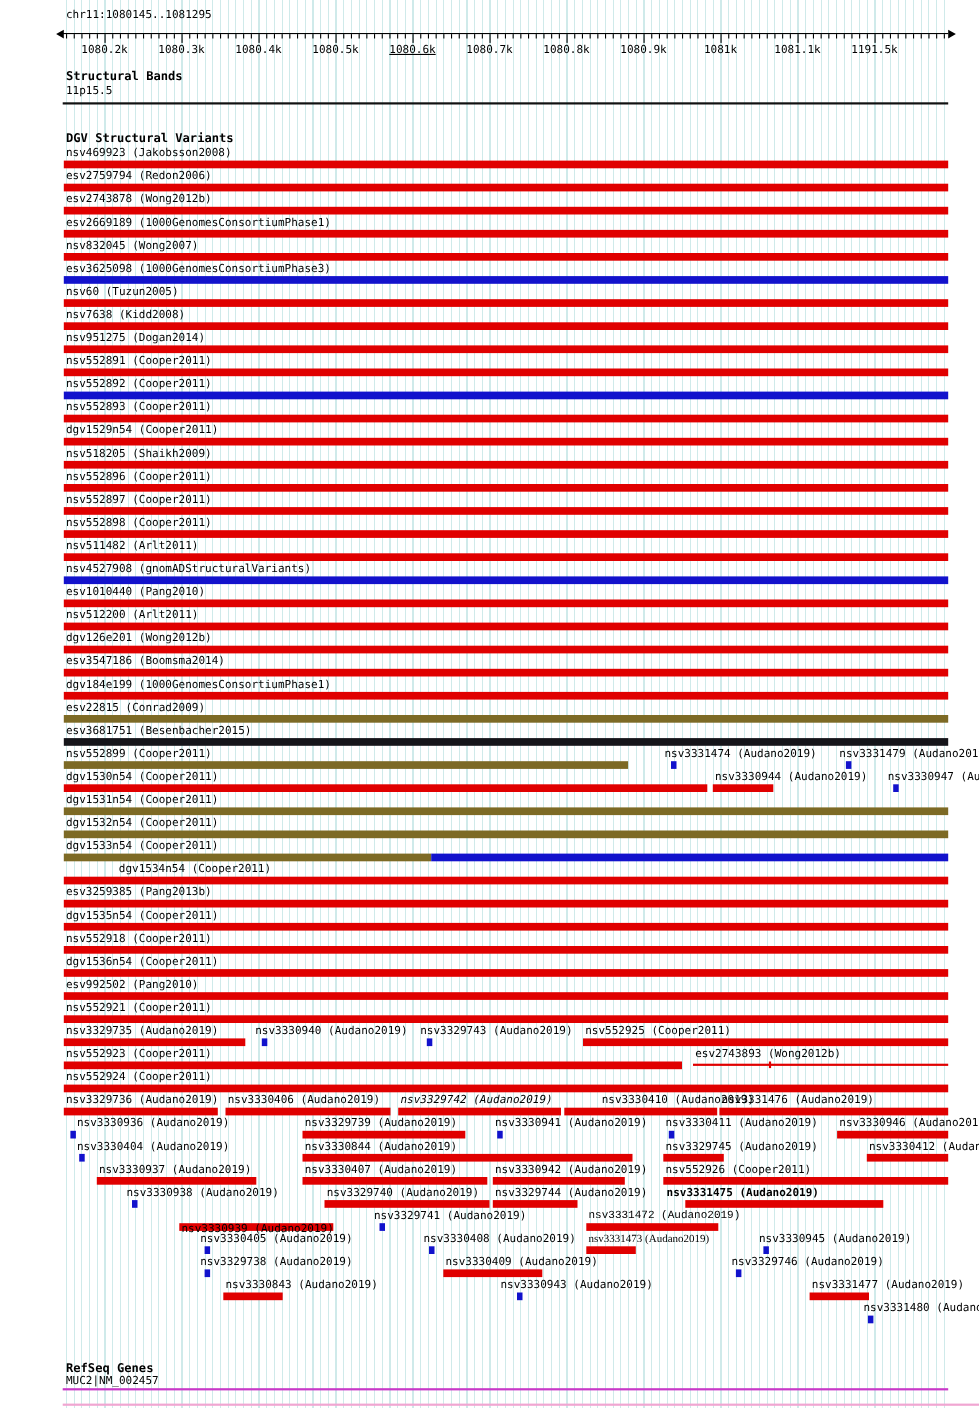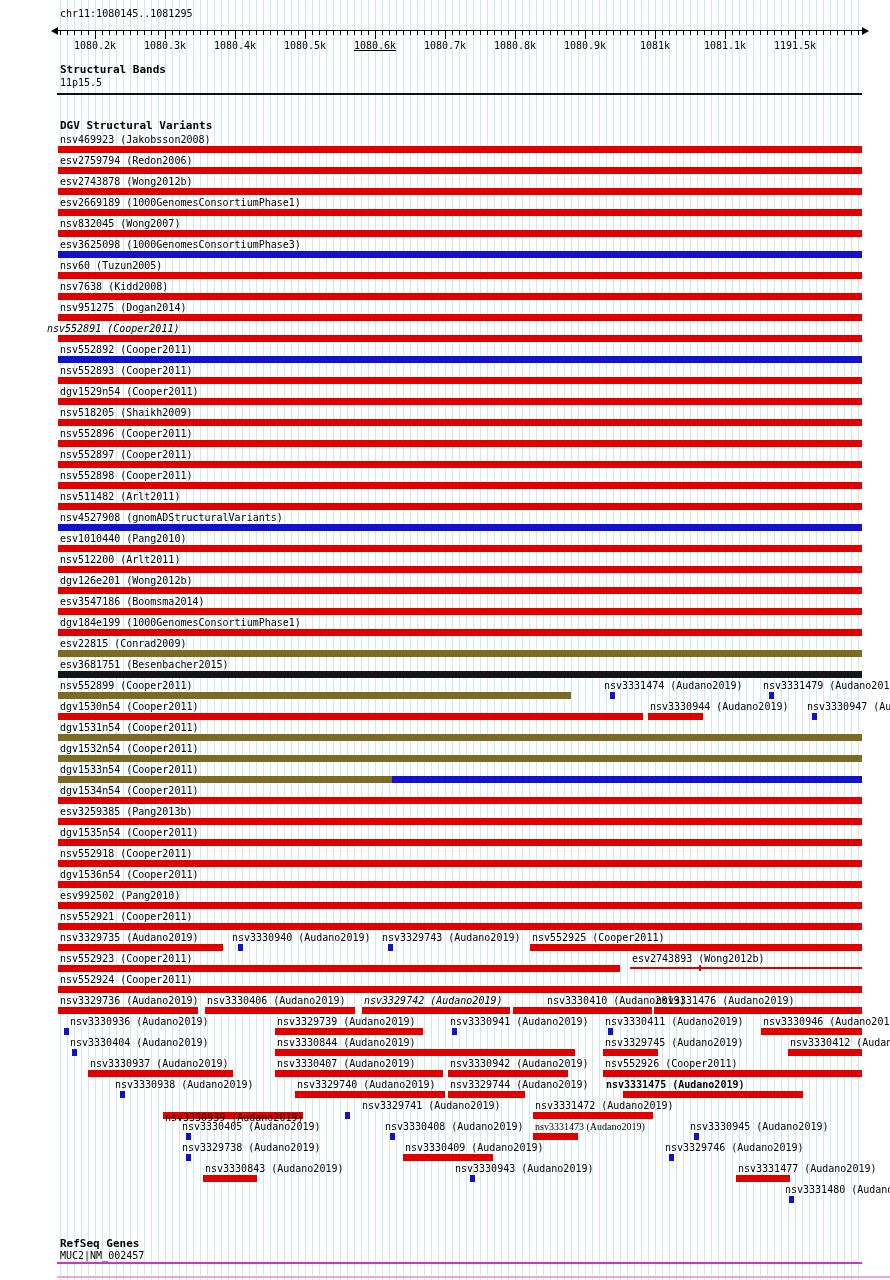--- a/index.html
+++ b/index.html
@@ -179,21 +179,21 @@
       <div class="vlabel" style="left: 60px; top: 218px;">nsv832045 (Wong2007)</div>
       <div class="bar" style="left: 58px; top: 230px; width: 804px; height: 7px; background: rgb(224, 0, 0);"></div>
       <div class="vlabel" style="left: 60px; top: 239px;">esv3625098 (1000GenomesConsortiumPhase3)</div>
       <div class="bar" style="left: 58px; top: 251px; width: 804px; height: 7px; background: rgb(18, 18, 204);"></div>
       <div class="vlabel" style="left: 60px; top: 260px;">nsv60 (Tuzun2005)</div>
       <div class="bar" style="left: 58px; top: 272px; width: 804px; height: 7px; background: rgb(224, 0, 0);"></div>
       <div class="vlabel" style="left: 60px; top: 281px;">nsv7638 (Kidd2008)</div>
       <div class="bar" style="left: 58px; top: 293px; width: 804px; height: 7px; background: rgb(224, 0, 0);"></div>
       <div class="vlabel" style="left: 60px; top: 302px;">nsv951275 (Dogan2014)</div>
       <div class="bar" style="left: 58px; top: 314px; width: 804px; height: 7px; background: rgb(224, 0, 0);"></div>
-      <div class="vlabel" style="left: 47px; top: 323px; font-style: italic;">nsv552891 (Cooper2011)</div>
+      <div class="vlabel" style="left: 60px; top: 323px;">nsv552891 (Cooper2011)</div>
       <div class="bar" style="left: 58px; top: 335px; width: 804px; height: 7px; background: rgb(224, 0, 0);"></div>
       <div class="vlabel" style="left: 60px; top: 344px;">nsv552892 (Cooper2011)</div>
       <div class="bar" style="left: 58px; top: 356px; width: 804px; height: 7px; background: rgb(18, 18, 204);"></div>
       <div class="vlabel" style="left: 60px; top: 365px;">nsv552893 (Cooper2011)</div>
       <div class="bar" style="left: 58px; top: 377px; width: 804px; height: 7px; background: rgb(224, 0, 0);"></div>
       <div class="vlabel" style="left: 60px; top: 386px;">dgv1529n54 (Cooper2011)</div>
       <div class="bar" style="left: 58px; top: 398px; width: 804px; height: 7px; background: rgb(224, 0, 0);"></div>
       <div class="vlabel" style="left: 60px; top: 407px;">nsv518205 (Shaikh2009)</div>
       <div class="bar" style="left: 58px; top: 419px; width: 804px; height: 7px; background: rgb(224, 0, 0);"></div>
       <div class="vlabel" style="left: 60px; top: 428px;">nsv552896 (Cooper2011)</div>
@@ -232,21 +232,21 @@
       <div class="bar" style="left: 648px; top: 713px; width: 55px; height: 7px; background: rgb(224, 0, 0);"></div>
       <div class="vlabel" style="left: 807px; top: 701px;">nsv3330947 (Audano2019)</div>
       <div class="bar" style="left: 812px; top: 713px; width: 5px; height: 7px; background: rgb(18, 18, 204);"></div>
       <div class="vlabel" style="left: 60px; top: 722px;">dgv1531n54 (Cooper2011)</div>
       <div class="bar" style="left: 58px; top: 734px; width: 804px; height: 7px; background: rgb(125, 106, 37);"></div>
       <div class="vlabel" style="left: 60px; top: 743px;">dgv1532n54 (Cooper2011)</div>
       <div class="bar" style="left: 58px; top: 755px; width: 804px; height: 7px; background: rgb(125, 106, 37);"></div>
       <div class="vlabel" style="left: 60px; top: 764px;">dgv1533n54 (Cooper2011)</div>
       <div class="bar" style="left: 58px; top: 776px; width: 334px; height: 7px; background: rgb(125, 106, 37);"></div>
       <div class="bar" style="left: 392px; top: 776px; width: 470px; height: 7px; background: rgb(18, 18, 204);"></div>
-      <div class="vlabel" style="left: 60px; top: 785px;">dgv1534n54 (Cooper2011)</div>
+      <div class="vlabel" style="left: 60px; top: 785px; padding-left: 48px;">dgv1534n54 (Cooper2011)</div>
       <div class="bar" style="left: 58px; top: 797px; width: 804px; height: 7px; background: rgb(224, 0, 0);"></div>
       <div class="vlabel" style="left: 60px; top: 806px;">esv3259385 (Pang2013b)</div>
       <div class="bar" style="left: 58px; top: 818px; width: 804px; height: 7px; background: rgb(224, 0, 0);"></div>
       <div class="vlabel" style="left: 60px; top: 827px;">dgv1535n54 (Cooper2011)</div>
       <div class="bar" style="left: 58px; top: 839px; width: 804px; height: 7px; background: rgb(224, 0, 0);"></div>
       <div class="vlabel" style="left: 60px; top: 848px;">nsv552918 (Cooper2011)</div>
       <div class="bar" style="left: 58px; top: 860px; width: 804px; height: 7px; background: rgb(224, 0, 0);"></div>
       <div class="vlabel" style="left: 60px; top: 869px;">dgv1536n54 (Cooper2011)</div>
       <div class="bar" style="left: 58px; top: 881px; width: 804px; height: 7px; background: rgb(224, 0, 0);"></div>
       <div class="vlabel" style="left: 60px; top: 890px;">esv992502 (Pang2010)</div>
@@ -307,23 +307,23 @@
       <div class="vlabel" style="left: 115px; top: 1079px;">nsv3330938 (Audano2019)</div>
       <div class="bar" style="left: 120px; top: 1091px; width: 5px; height: 7px; background: rgb(18, 18, 204);"></div>
       <div class="vlabel" style="left: 297px; top: 1079px;">nsv3329740 (Audano2019)</div>
       <div class="bar" style="left: 295px; top: 1091px; width: 150px; height: 7px; background: rgb(224, 0, 0);"></div>
       <div class="vlabel" style="left: 450px; top: 1079px;">nsv3329744 (Audano2019)</div>
       <div class="bar" style="left: 448px; top: 1091px; width: 77px; height: 7px; background: rgb(224, 0, 0);"></div>
       <div class="vlabel" style="left: 606px; top: 1079px; font-weight: bold;">nsv3331475 (Audano2019)</div>
       <div class="bar" style="left: 623px; top: 1091px; width: 180px; height: 7px; background: rgb(224, 0, 0);"></div>
       <div class="vlabel" style="left: 165px; top: 1100px; margin-top: 12px;">nsv3330939 (Audano2019)</div>
       <div class="bar" style="left: 163px; top: 1112px; width: 140px; height: 7px; background: rgb(224, 0, 0);"></div>
-      <div class="vlabel" style="left: 340px; top: 1100px; margin-left: 22px;">nsv3329741 (Audano2019)</div>
+      <div class="vlabel" style="left: 340px; top: 1100px;">nsv3329741 (Audano2019)</div>
       <div class="bar" style="left: 345px; top: 1112px; width: 5px; height: 7px; background: rgb(18, 18, 204);"></div>
-      <div class="vlabel" style="left: 535px; top: 1100px;">nsv3331472 (Audano2019)</div>
+      <div class="vlabel" style="left: 535px; top: 1100px; font-family: Liberation Mono, monospace;">nsv3331472 (Audano2019)</div>
       <div class="bar" style="left: 533px; top: 1112px; width: 120px; height: 7px; background: rgb(224, 0, 0);"></div>
       <div class="vlabel" style="left: 182px; top: 1121px;">nsv3330405 (Audano2019)</div>
       <div class="bar" style="left: 186px; top: 1133px; width: 5px; height: 7px; background: rgb(18, 18, 204);"></div>
       <div class="vlabel" style="left: 385px; top: 1121px;">nsv3330408 (Audano2019)</div>
       <div class="bar" style="left: 390px; top: 1133px; width: 5px; height: 7px; background: rgb(18, 18, 204);"></div>
       <div class="vlabel" style="left: 535px; top: 1121px; font-family: Liberation Serif, serif;">nsv3331473 (Audano2019)</div>
       <div class="bar" style="left: 533px; top: 1133px; width: 45px; height: 7px; background: rgb(224, 0, 0);"></div>
       <div class="vlabel" style="left: 690px; top: 1121px;">nsv3330945 (Audano2019)</div>
       <div class="bar" style="left: 694px; top: 1133px; width: 5px; height: 7px; background: rgb(18, 18, 204);"></div>
       <div class="vlabel" style="left: 182px; top: 1142px;">nsv3329738 (Audano2019)</div>

